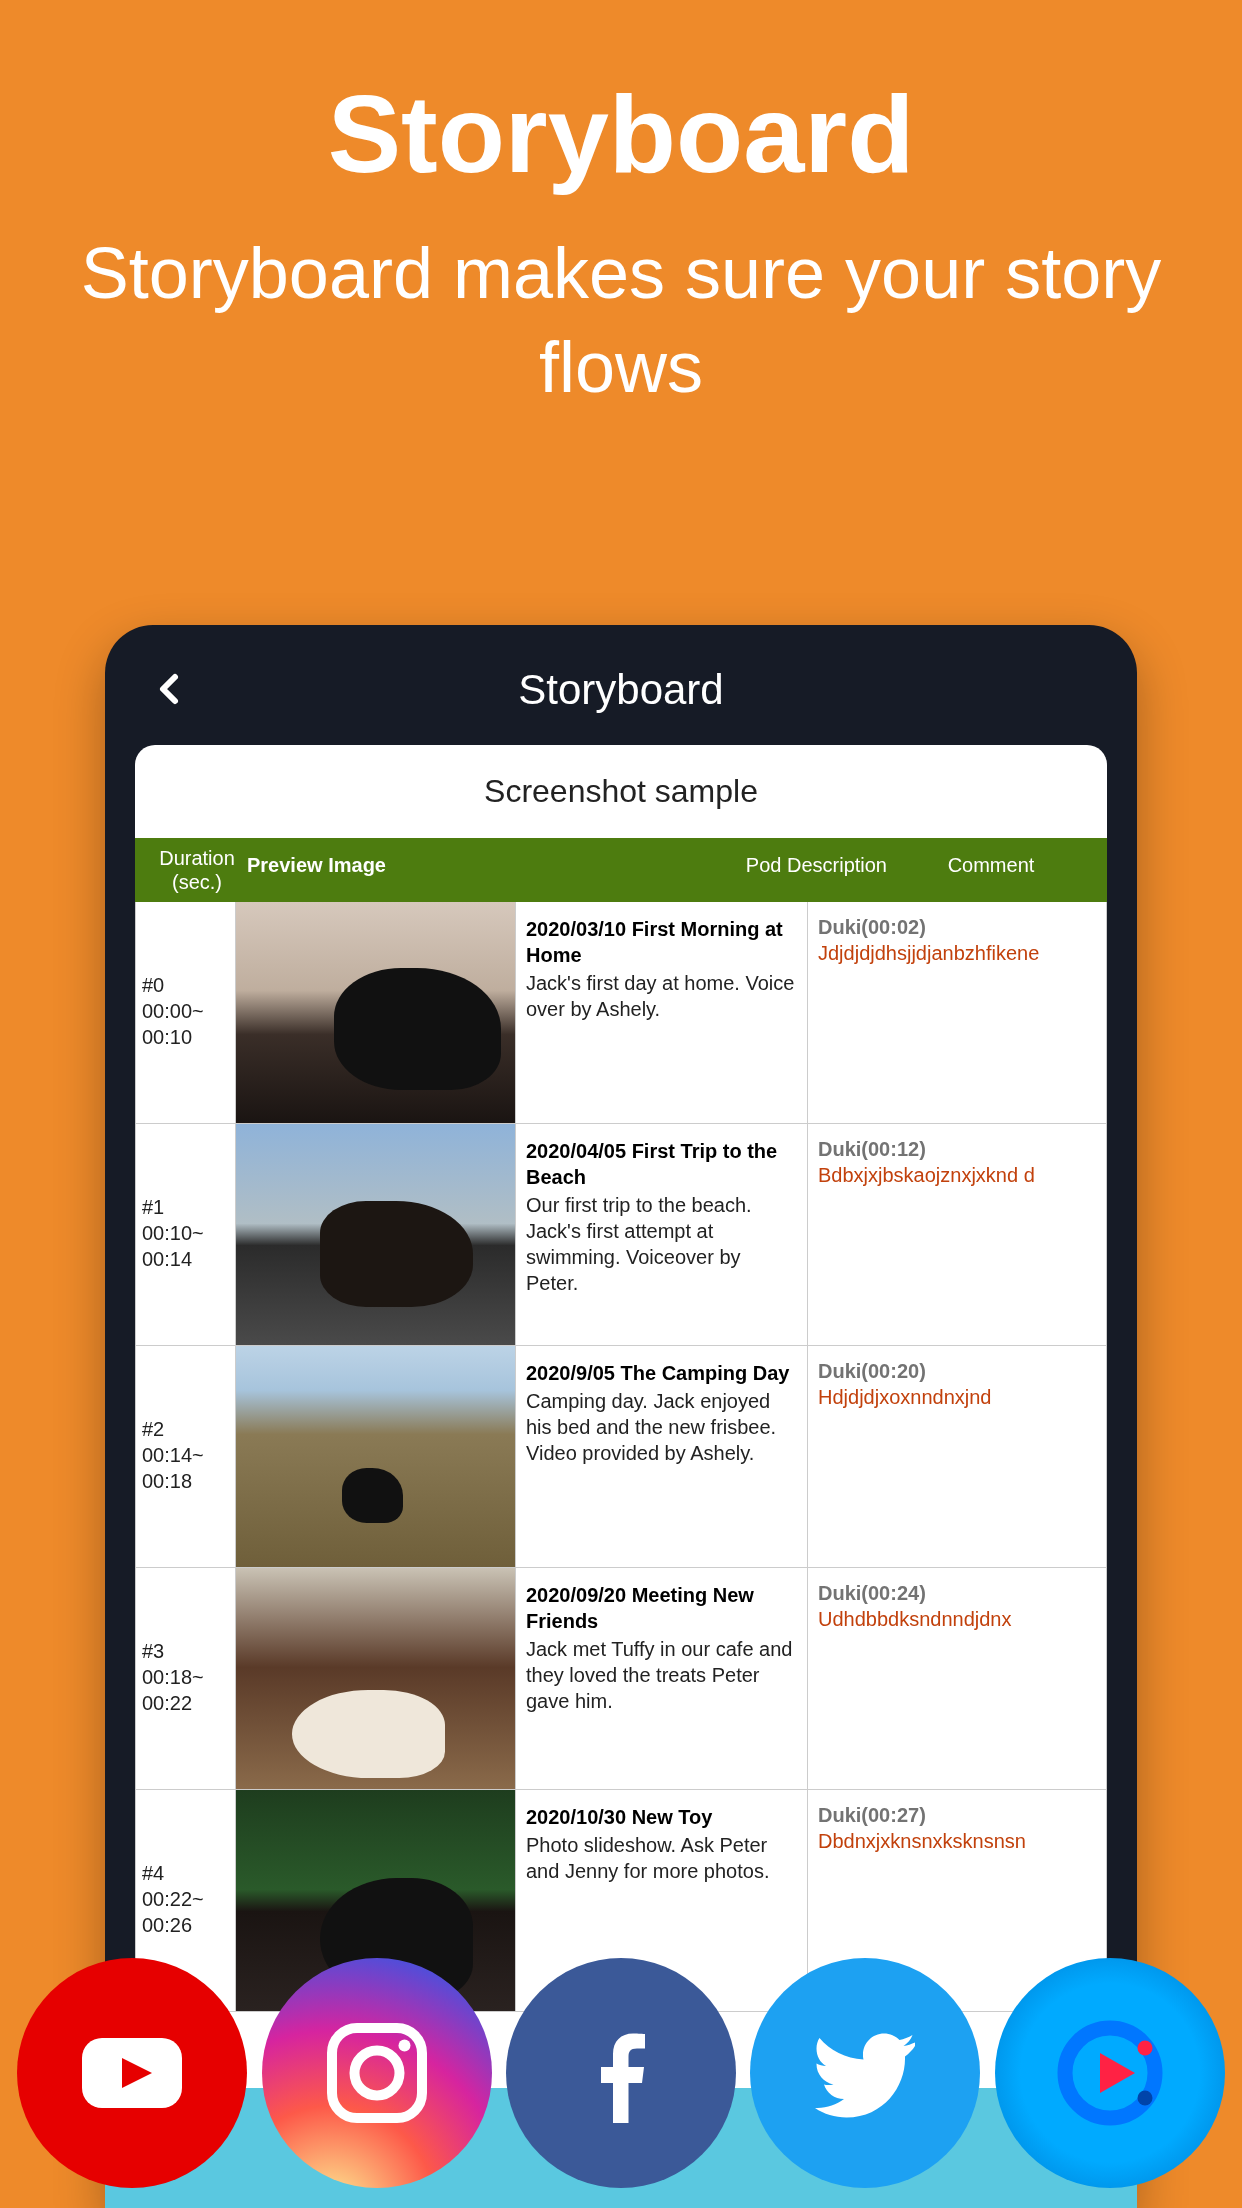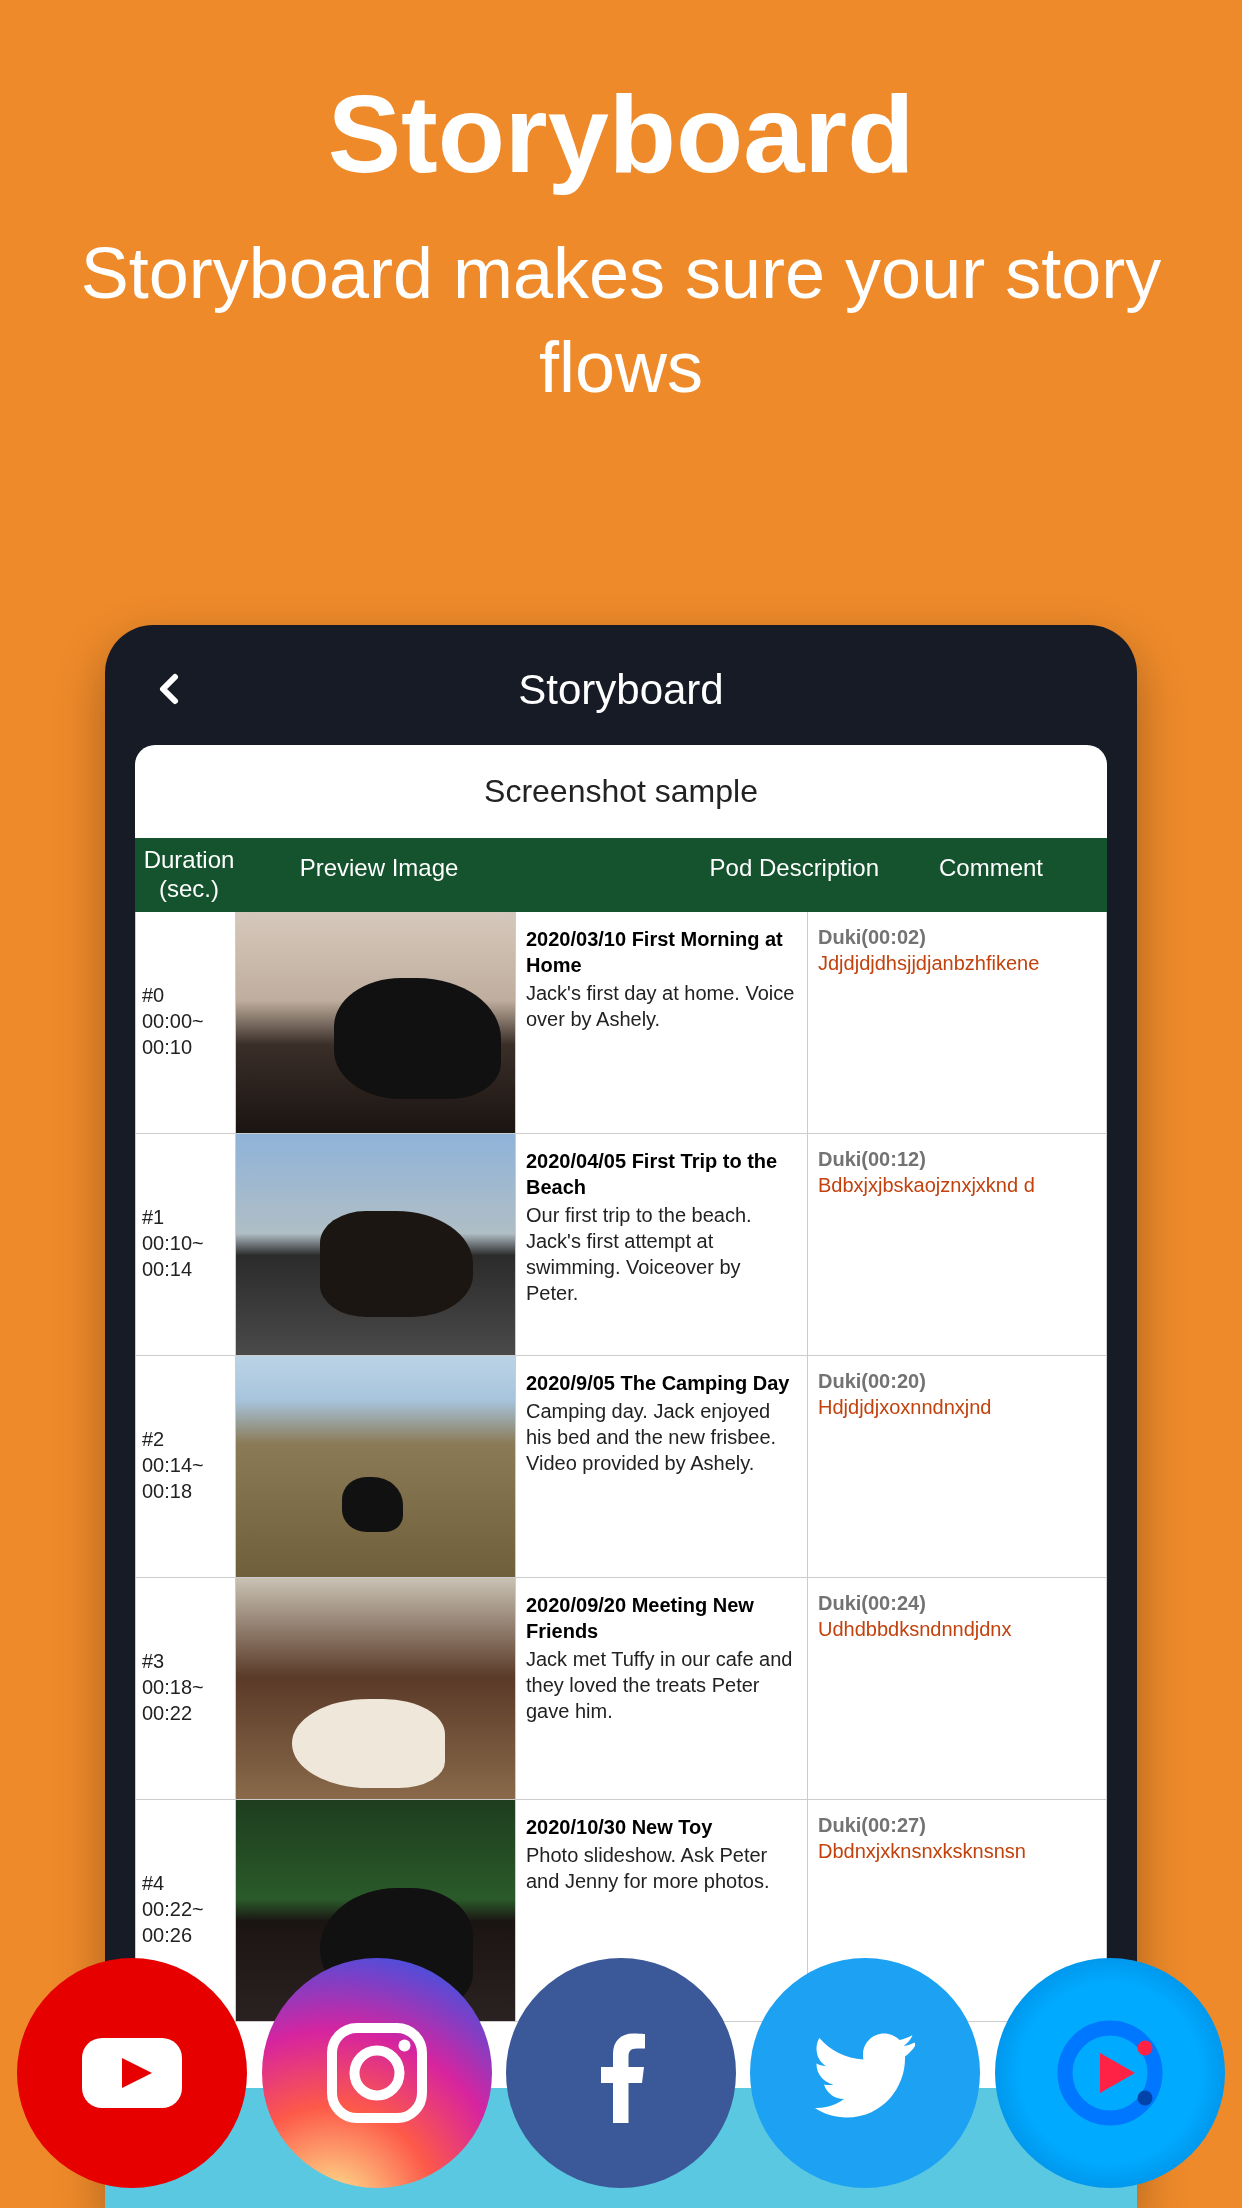--- a/index.html
+++ b/index.html
@@ -66,28 +66,28 @@
       border-radius: 20px;
     }
     .sample-title {
       text-align: center;
       font-size: 32px;
       font-weight: 500;
       padding: 28px 0;
       color: #222;
     }
     .table-header {
-      background: #14532d;
-      color: #fff;
-      display: flex;
-      font-size: 24px;
-      padding: 8px 4px;
+      background: #4d7c0f;
+      color: #fff;
+      display: flex;
+      font-size: 20px;
+      padding: 8px 12px;
     }
     .th-duration { width: 100px; text-align: center; line-height: 1.2; }
-    .th-preview { width: 280px; text-align: center; padding-top: 8px; }
+    .th-preview { width: 280px; padding-top: 8px; font-weight: bold; }
     .th-desc { width: 360px; text-align: right; padding-top: 8px; }
     .th-comment { flex: 1; text-align: center; padding-top: 8px; }
     .table-row {
       display: flex;
       border-bottom: 1px solid #ccc;
       border-left: 1px solid #ccc;
       height: 222px;
     }
     .cell-duration {
       width: 100px;

